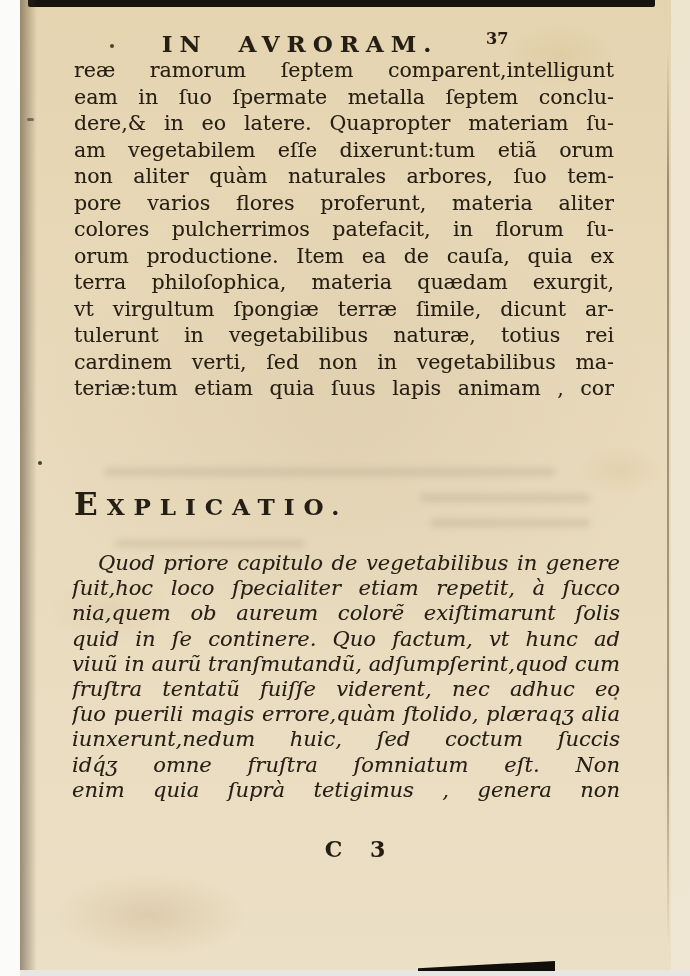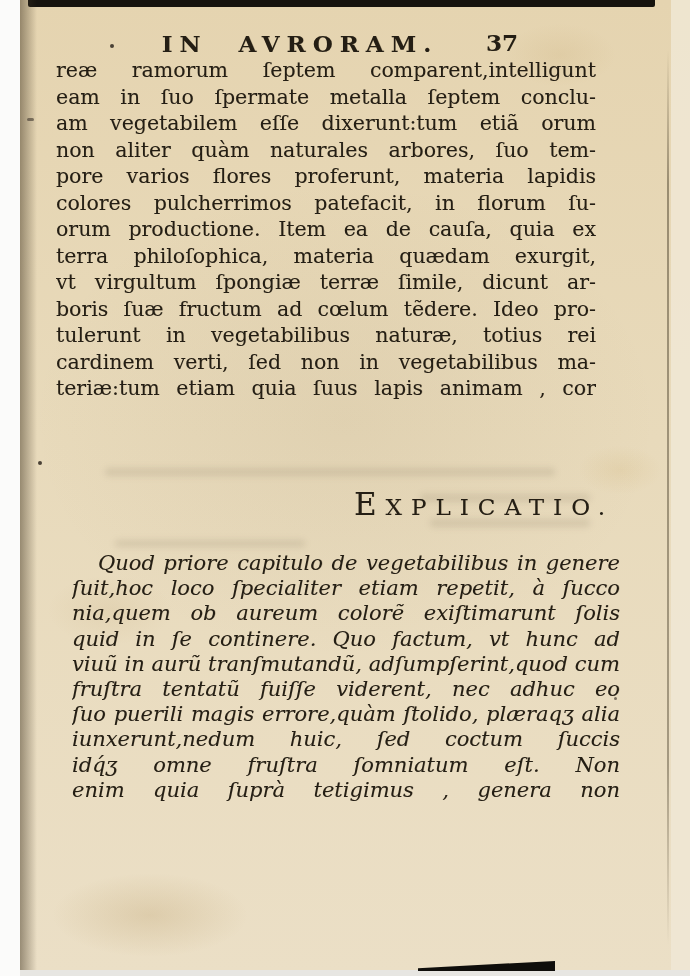--- a/index.html
+++ b/index.html
@@ -39,28 +39,28 @@
   
   .ghost{position:absolute;background:rgba(120,104,78,.16);filter:blur(3px);border-radius:4px;}
   .ghost.g1{left:105px;top:468px;width:450px;height:8px;}
   .ghost.g2{left:420px;top:494px;width:170px;height:8px;}
   .ghost.g3{left:430px;top:519px;width:160px;height:8px;}
   .ghost.g4{left:115px;top:540px;width:190px;height:7px;}
   
   .running-header{position:absolute;left:95px;top:30px;width:410px;text-align:center;
     font-size:23px;letter-spacing:7px;word-spacing:16px;font-weight:bold;
     text-shadow:.3px .3px 0 rgba(60,45,25,.3);}
-  .page-number{position:absolute;left:486px;top:29px;font-size:23px;font-weight:bold;
+  .page-number{position:absolute;left:486px;top:29px;font-size:16px;font-weight:bold;
     text-shadow:.3px .3px 0 rgba(60,45,25,.3);}
-  .roman-block{position:absolute;left:56px;top:57px;width:540px;}
+  .roman-block{position:absolute;left:74px;top:57px;width:540px;}
   .roman-line{font-size:20.5px;line-height:26.5px;height:26.5px;overflow:hidden;
     text-align:justify;text-align-last:justify;font-weight:500;
     text-shadow:.3px .3px 0 rgba(60,45,25,.28);}
-  .section-heading{position:absolute;left:74px;top:486px;width:540px;text-align:right;
-    font-size:23px;letter-spacing:9px;font-weight:normal;
+  .section-heading{position:absolute;left:74px;top:486px;width:540px;text-align:left;
+    font-size:23px;letter-spacing:9px;font-weight:bold;
     text-shadow:.3px .3px 0 rgba(60,45,25,.3);}
   .section-heading::first-letter{font-size:31px;}
   .italic-block{position:absolute;left:72px;top:551px;width:548px;}
   .italic-line{font-style:italic;font-size:21px;line-height:25.2px;height:25.2px;overflow:hidden;
     text-align:justify;text-align-last:justify;font-weight:500;
     text-shadow:.3px .3px 0 rgba(60,45,25,.28);}
   .italic-line.indent{padding-left:26px;}
   .signature-mark{position:absolute;left:295px;top:836px;width:120px;text-align:center;
     font-size:22px;font-weight:bold;word-spacing:20px;
     text-shadow:.3px .3px 0 rgba(60,45,25,.3);}
@@ -87,42 +87,43 @@
   <div class="ghost g2"></div>
   <div class="ghost g3"></div>
   <div class="ghost g4"></div>
 
   <div class="running-header">IN AVRORAM.</div>
   <div class="page-number">37</div>
 
   <div class="roman-block">
     <div class="roman-line">reæ ramorum ſeptem comparent,intelligunt</div>
     <div class="roman-line">eam in ſuo ſpermate metalla ſeptem conclu-</div>
+    <div class="roman-line">dere,&amp; in eo latere. Quapropter materiam ſu-</div>
     <div class="roman-line">am vegetabilem eſſe dixerunt:tum etiã orum</div>
     <div class="roman-line">non aliter quàm naturales arbores, ſuo tem-</div>
-    <div class="roman-line">pore varios flores proferunt, materia lapidis</div>
+    <div class="roman-line">pore varios flores proferunt, materia aliter</div>
     <div class="roman-line">colores pulcherrimos patefacit, in florum ſu-</div>
     <div class="roman-line">orum productione. Item ea de cauſa, quia ex</div>
     <div class="roman-line">terra philoſophica, materia quædam exurgit,</div>
     <div class="roman-line">vt virgultum ſpongiæ terræ ſimile, dicunt ar-</div>
-    <div class="roman-line">boris ſuæ fructum ad cœlum tẽdere. Ideo pro-</div>
     <div class="roman-line">tulerunt in vegetabilibus naturæ, totius rei</div>
     <div class="roman-line">cardinem verti, ſed non in vegetabilibus ma-</div>
     <div class="roman-line">teriæ:tum etiam quia ſuus lapis animam , cor</div>
   </div>
 
   <div class="section-heading">EXPLICATIO.</div>
 
   <div class="italic-block">
     <div class="italic-line indent">Quod priore capitulo de vegetabilibus in genere po-</div>
     <div class="italic-line">ſuit,hoc loco ſpecialiter etiam repetit, à ſucco chelido-</div>
     <div class="italic-line">nia,quem ob aureum colorẽ exiſtimarunt ſolis naturæ</div>
     <div class="italic-line">quid in ſe continere. Quo factum, vt hunc ad ſpißitudi</div>
     <div class="italic-line">viuũ in aurũ tranſmutandũ, adſumpſerint,quod cum</div>
     <div class="italic-line">fruſtra tentatũ fuiſſe viderent, nec adhuc eo contenti,</div>
     <div class="italic-line">ſuo puerili magis errore,quàm ſtolido, plæraqʒ alia ad-</div>
     <div class="italic-line">iunxerunt,nedum huic, ſed coctum ſuccis herbarum,</div>
     <div class="italic-line">idq́ʒ omne fruſtra ſomniatum eſt. Non conſiderarunt</div>
     <div class="italic-line">enim quia ſuprà tetigimus , genera non commiſceri,</div>
   </div>
 
+  <div class="signature-mark">C 3</div>
 
 </div>
 
 </body></html>

